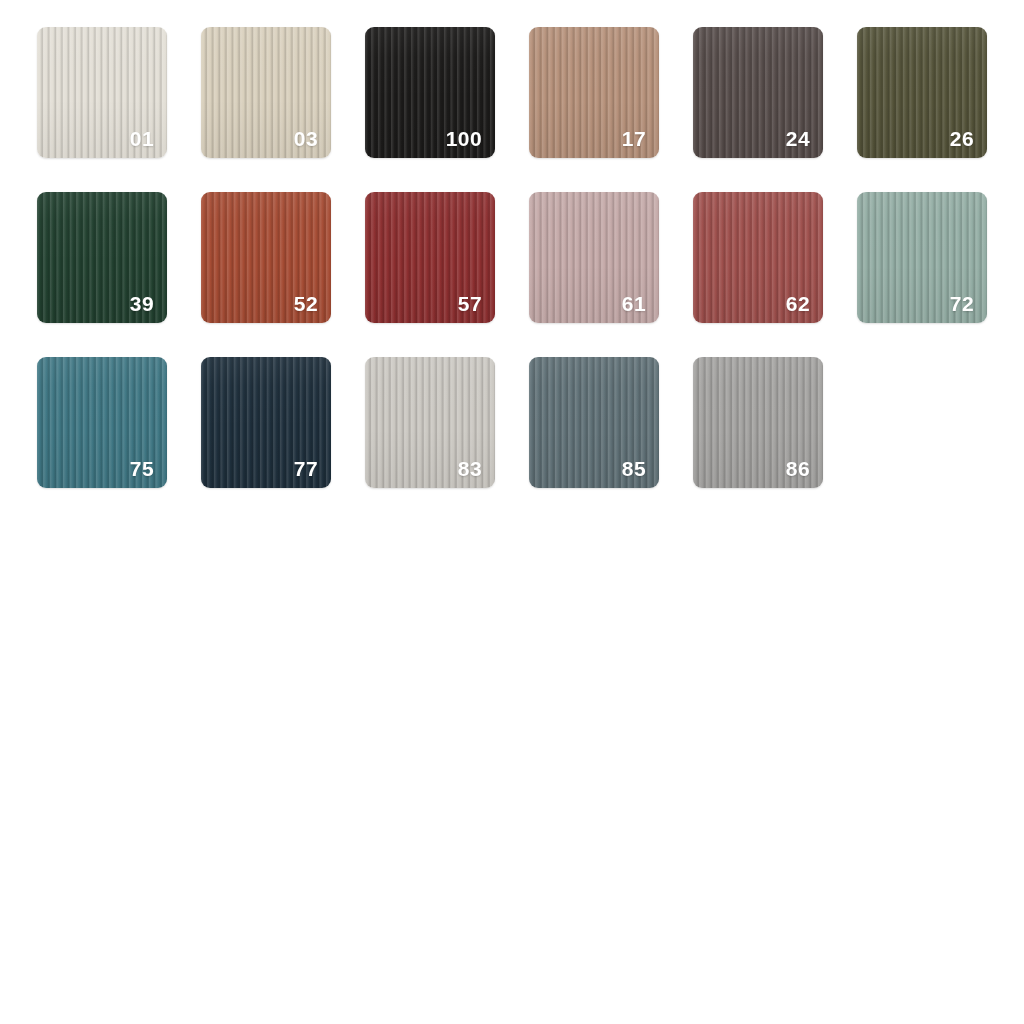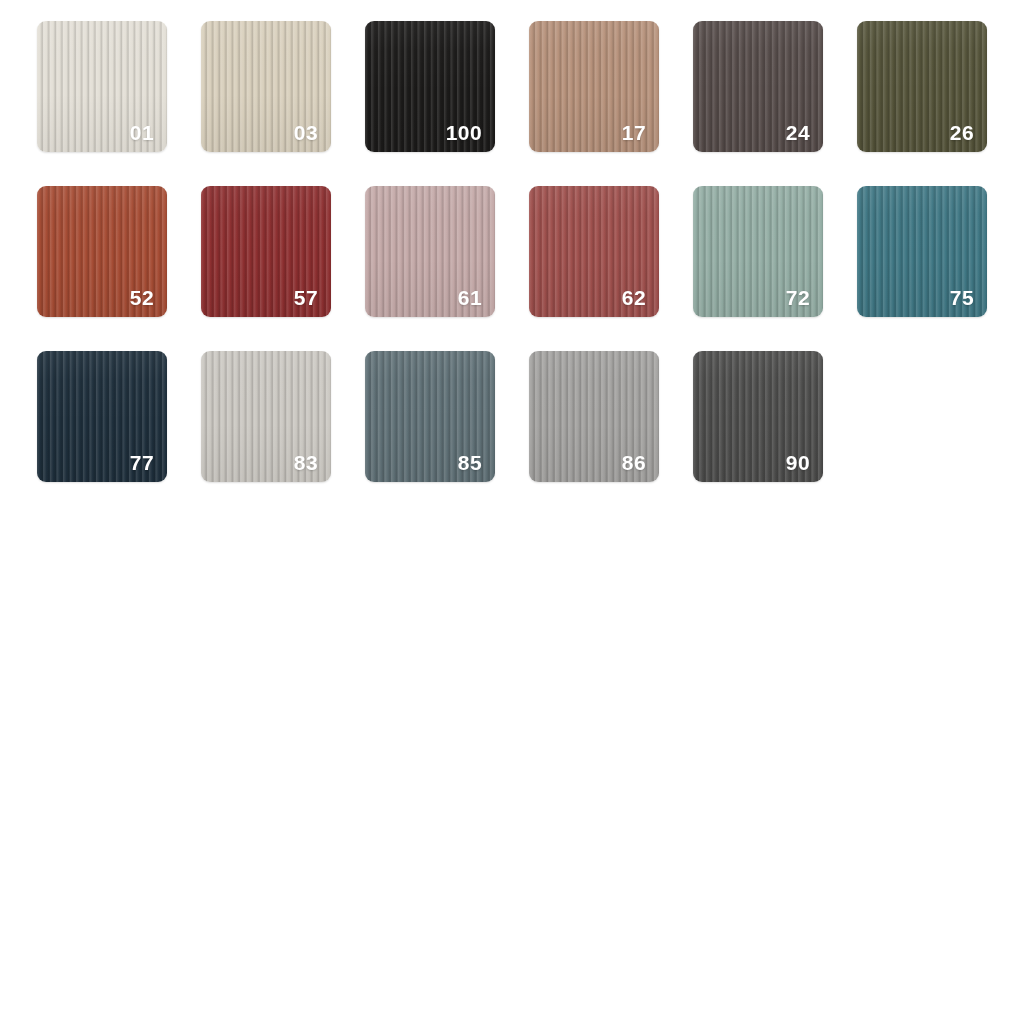--- a/index.html
+++ b/index.html
@@ -9,21 +9,21 @@
   }
   body {
     width: 1024px;
     height: 1024px;
     font-family: "Liberation Sans", sans-serif;
     overflow: hidden;
   }
 
   #swatch-grid {
     position: absolute;
-    top: 21px;
+    top: 27px;
     left: 37px;
     width: 952px;
     display: grid;
     grid-template-columns: repeat(6, 130px);
     grid-auto-rows: 131px;
     column-gap: 34px;
     row-gap: 34px;
   }
 
   .swatch {
@@ -117,20 +117,26 @@
       <div class="swatch-sheen"></div>
       <span class="swatch-label">24</span>
     </div>
     <div class="swatch">
       <div class="swatch-base" style="background: rgb(84, 83, 57);"></div>
       <div class="swatch-rib"></div>
       <div class="swatch-sheen"></div>
       <span class="swatch-label">26</span>
     </div>
     <div class="swatch">
+      <div class="swatch-base" style="background: rgb(33, 64, 47);"></div>
+      <div class="swatch-rib"></div>
+      <div class="swatch-sheen"></div>
+      <span class="swatch-label">39</span>
+    </div>
+    <div class="swatch">
       <div class="swatch-base" style="background: rgb(165, 75, 51);"></div>
       <div class="swatch-rib"></div>
       <div class="swatch-sheen"></div>
       <span class="swatch-label">52</span>
     </div>
     <div class="swatch">
       <div class="swatch-base" style="background: rgb(140, 46, 47);"></div>
       <div class="swatch-rib"></div>
       <div class="swatch-sheen"></div>
       <span class="swatch-label">57</span>
@@ -176,19 +182,13 @@
       <div class="swatch-rib"></div>
       <div class="swatch-sheen"></div>
       <span class="swatch-label">85</span>
     </div>
     <div class="swatch">
       <div class="swatch-base" style="background: rgb(163, 162, 160);"></div>
       <div class="swatch-rib"></div>
       <div class="swatch-sheen"></div>
       <span class="swatch-label">86</span>
     </div>
-    <div class="swatch">
-      <div class="swatch-base" style="background: rgb(77, 77, 76);"></div>
-      <div class="swatch-rib"></div>
-      <div class="swatch-sheen"></div>
-      <span class="swatch-label">90</span>
-    </div>
   </div>
 
 </body></html>

